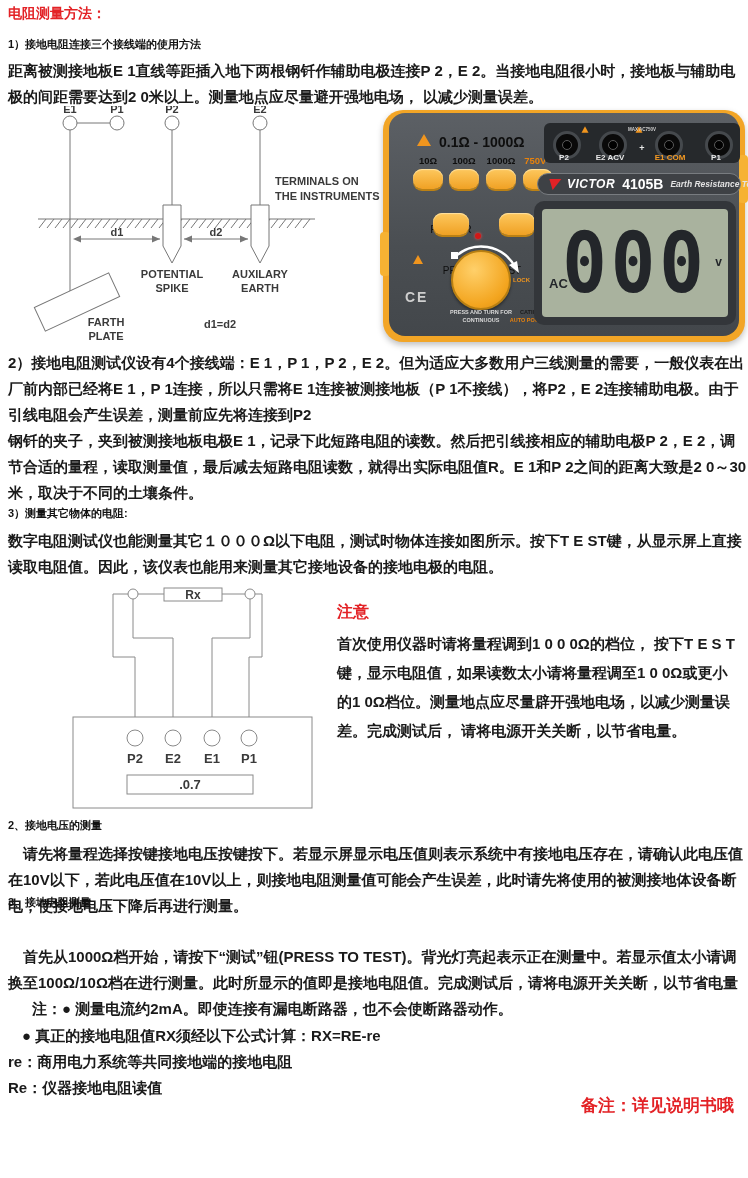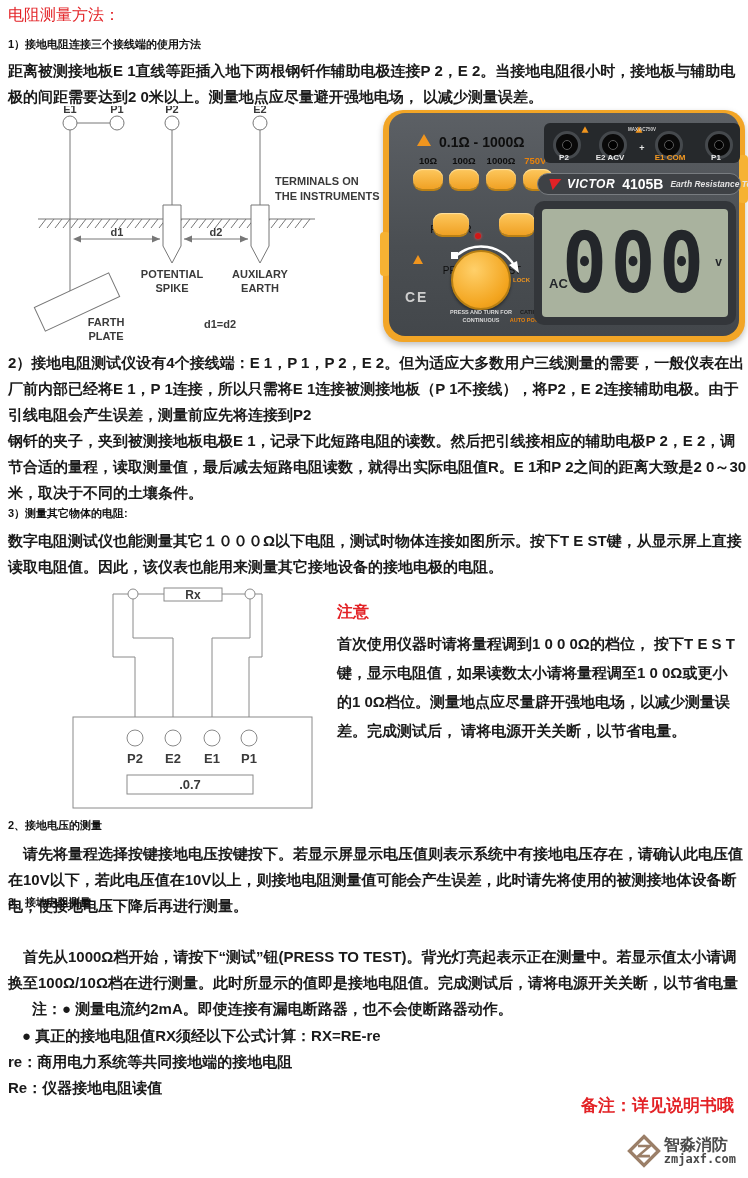--- a/index.html
+++ b/index.html
@@ -2,21 +2,21 @@
 <html><head>
 <meta charset="utf-8">
 <style>
   html,body{margin:0;padding:0;background:#fff;}
   #page{position:relative;width:748px;height:1178px;background:#fff;overflow:hidden;
         font-family:"Liberation Sans","DejaVu Sans",sans-serif;color:#1a1a1a;}
   .abs{position:absolute;}
   .body-text{font-size:15px;line-height:26px;font-weight:600;color:#1a1a1a;}
   .heading{font-size:11px;font-weight:700;color:#111;}
   .red{color:#e32226;}
-  .doc-title{font-size:16px;font-weight:400;}
+  .doc-title{font-size:14px;font-weight:700;}
   .remark{font-size:17px;font-weight:800;}
   svg text{font-family:"Liberation Sans","DejaVu Sans",sans-serif;fill:#3a3a3a;}
   
   .meter{position:absolute;left:383px;top:110px;width:362px;height:232px;}
   .boot{position:absolute;inset:0;background:#f2a526;border-radius:20px;box-shadow:0 3px 6px rgba(0,0,0,.25);}
   .mbody{position:absolute;left:6px;top:3px;right:6px;bottom:6px;
          background:linear-gradient(#5c6065,#4a4e52 60%,#43474b);border-radius:16px;}
   .sidetab{position:absolute;width:10px;border-radius:4px;background:#f6b233;}
   .tstrip{position:absolute;left:155px;top:10px;width:196px;height:40px;background:#26292c;border-radius:6px;}
   .tcirc{position:absolute;width:22px;height:22px;border-radius:50%;background:#0a0a0a;border:3px solid #45494d;}
@@ -227,24 +227,14 @@
   <div class="abs body-text" style="left:8px;top:841px;width:740px;text-indent:1em;">请先将量程选择按键接地电压按键按下。若显示屏显示电压值则表示系统中有接地电压存在，请确认此电压值在10V以下，若此电压值在10V以上，则接地电阻测量值可能会产生误差，此时请先将使用的被测接地体设备断电，使接地电压下降后再进行测量。</div>
   <div class="abs heading" style="left:8px;top:895px;">3、接地电阻测量</div>
   <div class="abs body-text" style="left:8px;top:944px;width:740px;text-indent:1em;">首先从1000Ω档开始，请按下“测试”钮(PRESS TO TEST)。背光灯亮起表示正在测量中。若显示值太小请调换至100Ω/10Ω档在进行测量。此时所显示的值即是接地电阻值。完成测试后，请将电源开关关断，以节省电量</div>
   <div class="abs body-text" style="left:8px;top:996px;width:740px;margin-left:24px;">注：● 测量电流约2mA。即使连接有漏电断路器，也不会使断路器动作。</div>
   <div class="abs body-text" style="left:22px;top:1023px;width:720px;">● 真正的接地电阻值RX须经以下公式计算：RX=RE-re</div>
   <div class="abs body-text" style="left:8px;top:1075px;width:740px;">Re：仪器接地电阻读值</div>
   <div class="abs body-text" style="left:8px;top:1049px;width:740px;">re：商用电力系统等共同接地端的接地电阻</div>
 
   <div class="abs remark red" style="right:14px;top:1094px;">备注：详见说明书哦</div>
 
-  <div class="logo">
-    <svg width="34" height="34" viewBox="0 0 40 40">
-      <path d="M20 3 L37 20 L20 37 L3 20 Z" fill="none" stroke="#9b7f68" stroke-width="4"></path>
-      <path d="M13 14 L27 14 L13 26 L27 26" fill="none" stroke="#9b7f68" stroke-width="3"></path>
-    </svg>
-    <div class="logo-texts">
-      <span class="logo-name">智淼消防</span>
-      <span class="logo-site">zmjaxf.com</span>
-    </div>
-  </div>
 
 </div>
 
 </body></html>

